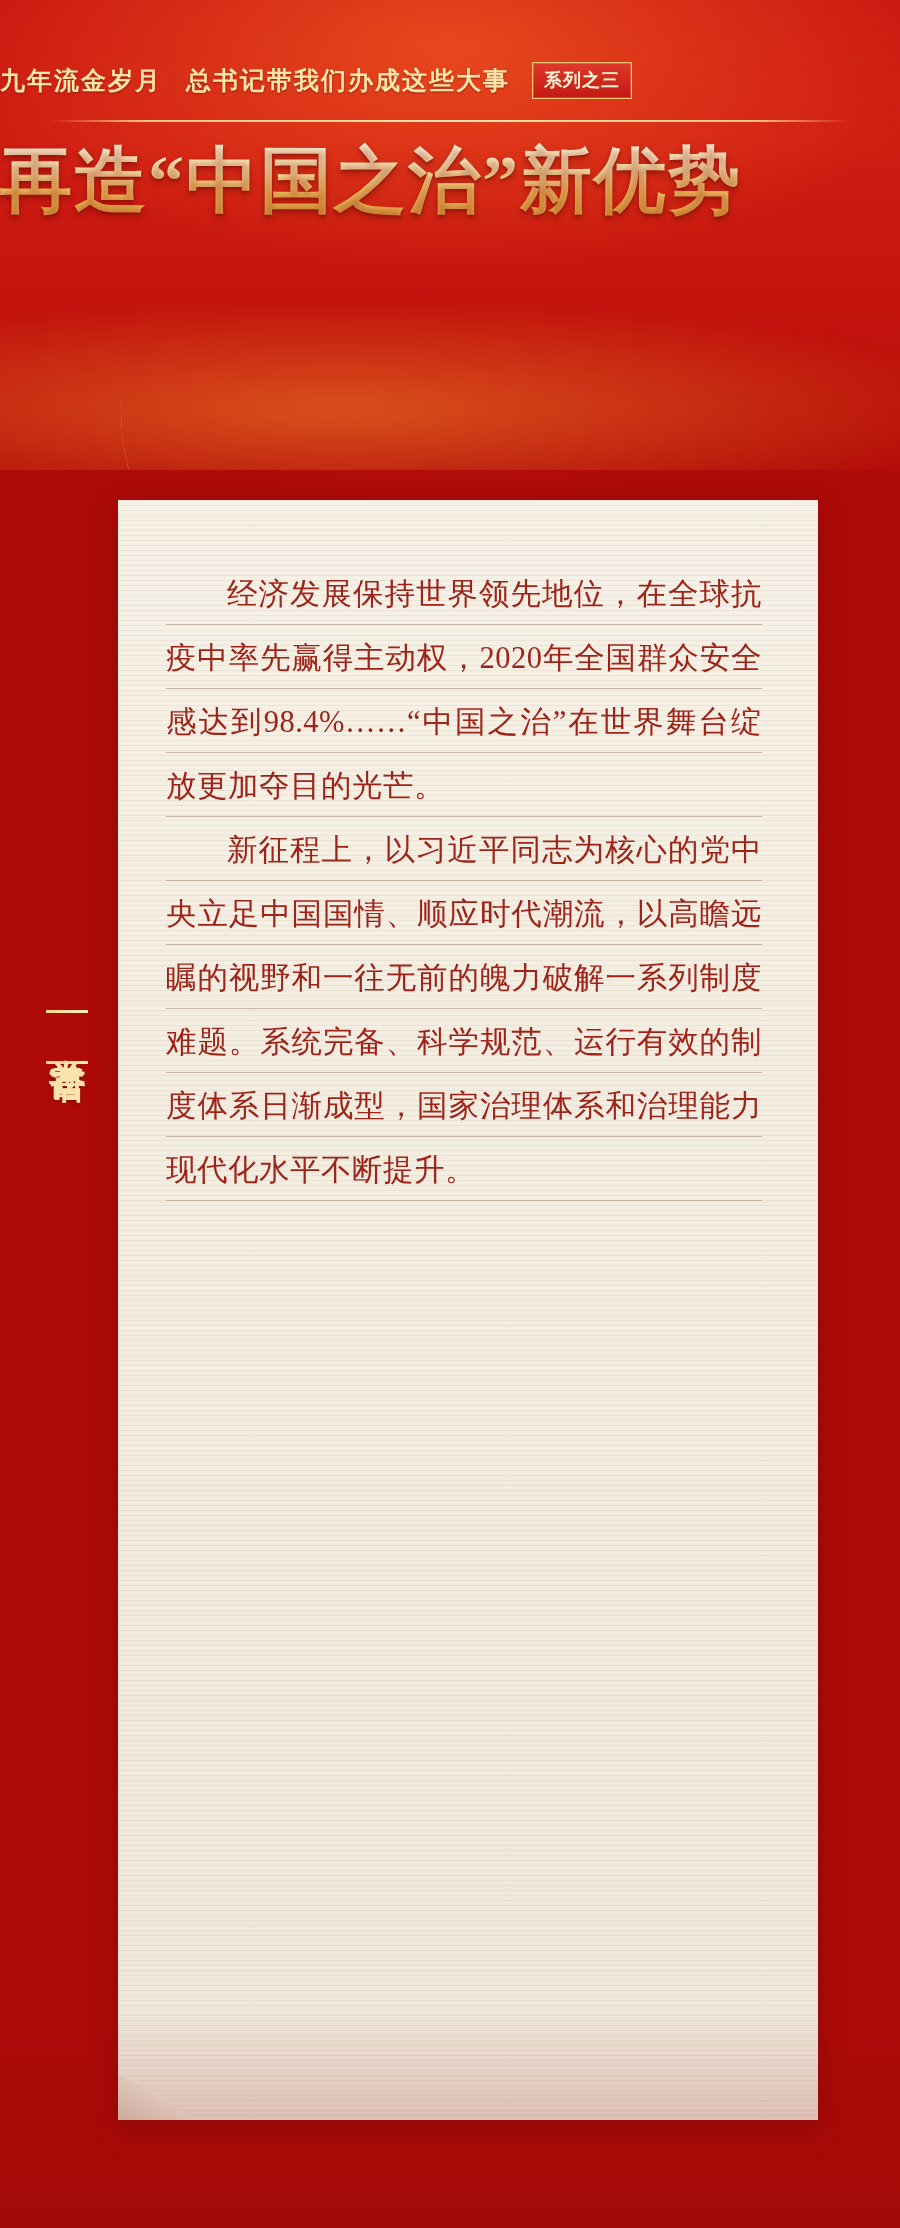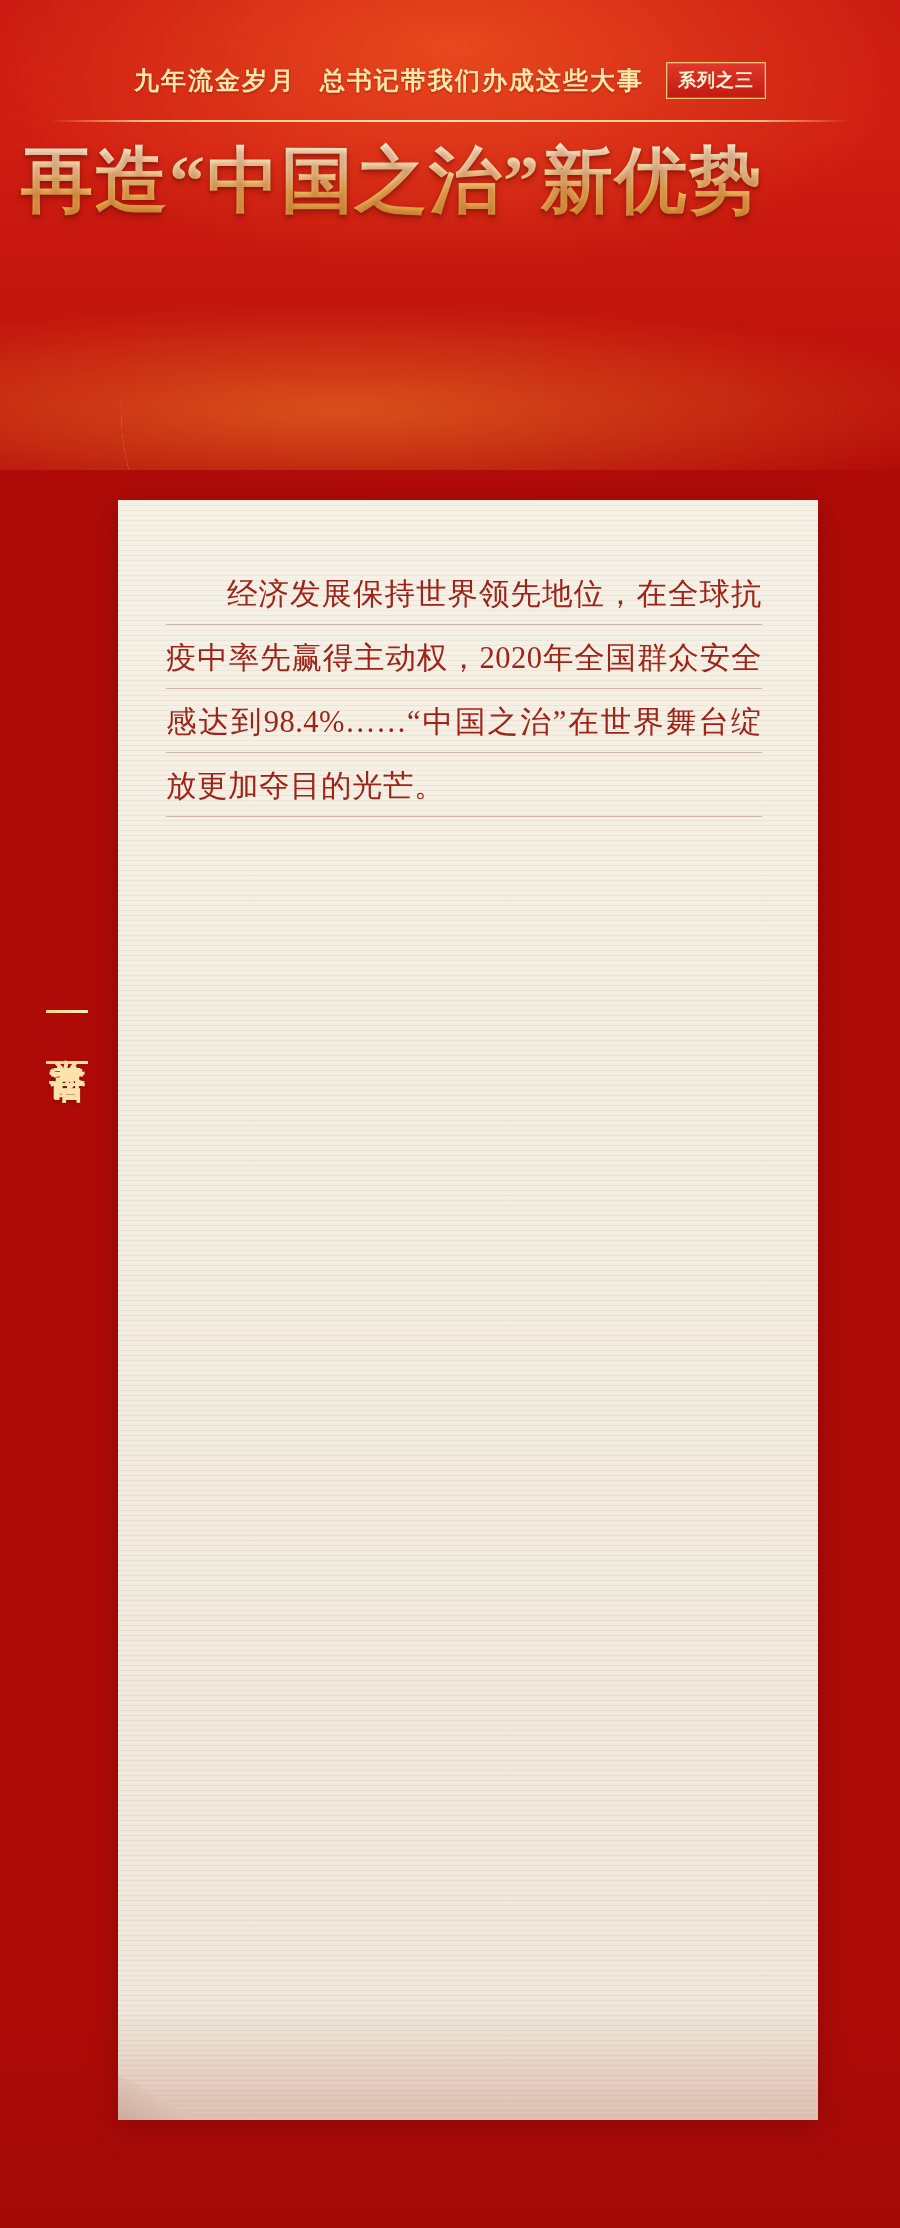--- a/index.html
+++ b/index.html
@@ -86,21 +86,20 @@
     width: 1100px; height: 220px;
     background: radial-gradient(ellipse at 40% 50%, rgba(255,160,50,0.45) 0%, rgba(255,120,30,0.0) 70%);
     filter: blur(6px);
   }
 
   
   .kicker {
     position: absolute;
     left: 0; top: 62px;
     width: 900px;
-    text-align: center;
     white-space: nowrap;
   }
   .kicker-text {
     display: inline-block;
     font-family: "Liberation Serif", serif;
     font-weight: bold;
     font-size: 25px;
     letter-spacing: 2px;
     color: #ffe6a8;
     text-shadow: 0 1px 2px rgba(120,10,0,0.6);
@@ -126,21 +125,21 @@
     left: 50px; top: 120px;
     width: 800px; height: 2px;
     background: linear-gradient(90deg, rgba(255,220,150,0) 0%, rgba(255,223,150,0.85) 12%, rgba(255,235,180,0.95) 50%, rgba(255,223,150,0.85) 88%, rgba(255,220,150,0) 100%);
   }
 
   
   .headline {
     position: absolute;
     left: 0; top: 140px;
     width: 784px;
-    text-align: center;
+    text-align: left;
     white-space: nowrap;
   }
   .headline span {
     display: inline-block;
     font-family: "Liberation Serif", serif;
     font-weight: bold;
     font-size: 72px;
     line-height: 1.15;
     letter-spacing: 2px;
     background: linear-gradient(180deg, #fff7df 0%, #ffe9b0 35%, #f6c462 62%, #e2a33c 100%);
@@ -276,18 +275,19 @@
     <div class="bar"></div>
     <div class="chars">卷首语</div>
     <div class="bar bottom"></div>
   </div>
 
   <div class="paper-wrap">
     <div class="paper"></div>
     <div class="paper-inner">
       <div class="body-text">
         <p>经济发展保持世界领先地位，在全球抗疫中率先赢得主动权，2020年全国群众安全感达到98.4%……“中国之治”在世界舞台绽放更加夺目的光芒。</p>
+        <p>新征程上，以习近平同志为核心的党中央立足中国国情、顺应时代潮流，以高瞻远瞩的视野和一往无前的魄力破解一系列制度难题。系统完备、科学规范、运行有效的制度体系日渐成型，国家治理体系和治理能力现代化水平不断提升。</p>
       </div>
     </div>
   </div>
 
   <div class="bottom-vig"></div>
 </div>
 
 </body></html>

